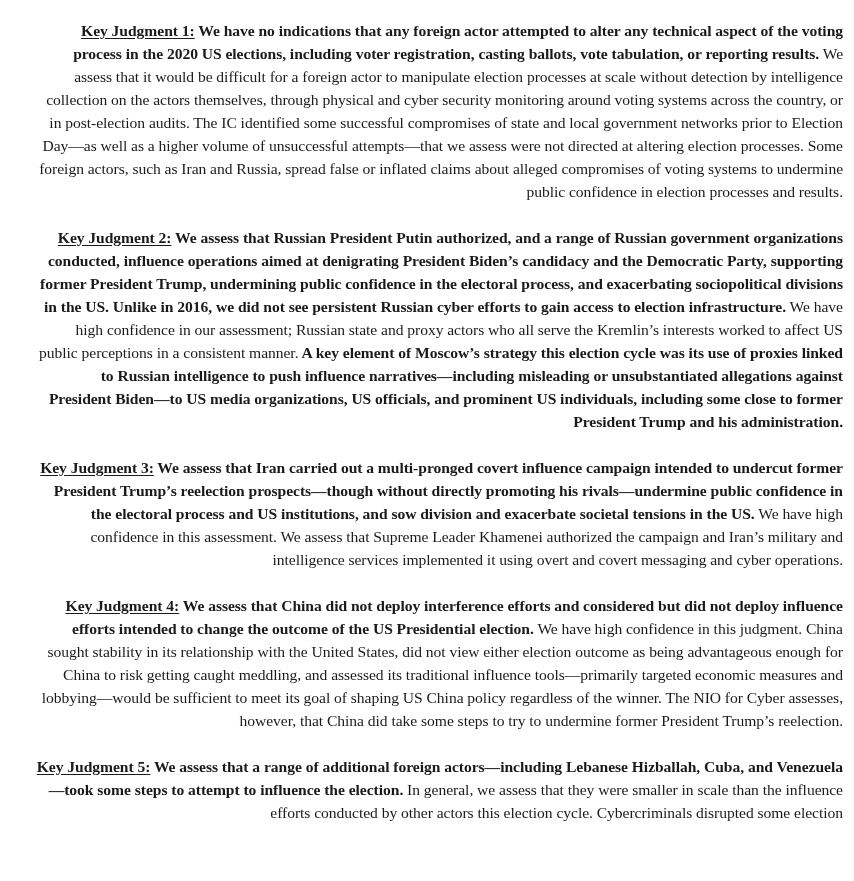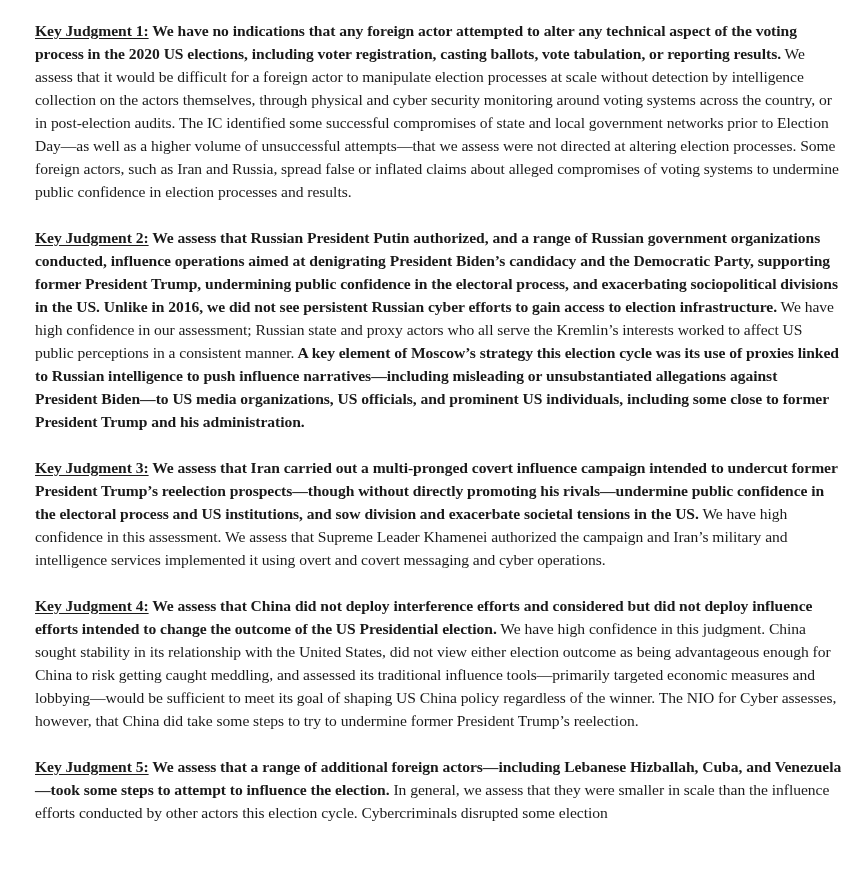--- a/index.html
+++ b/index.html
@@ -35,20 +35,21 @@
     .kj-bold {
       font-weight: bold;
     }
     .clip-wrap {
       position: absolute;
       left: 0;
       top: 0;
       width: 854px;
       height: 852px;
       overflow: hidden;
+      text-align: right;
     }
   </style>
 </head>
 <body>
 
 <div class="clip-wrap">
   <div class="page">
 
     <p class="judgment"><span class="kj-label">Key Judgment 1:</span><span class="kj-bold"> We have no indications that any foreign actor attempted to alter any technical aspect of the voting process in the 2020 US elections, including voter registration, casting ballots, vote tabulation, or reporting results.</span><span> We assess that it would be difficult for a foreign actor to manipulate election processes at scale without detection by intelligence collection on the actors themselves, through physical and cyber security monitoring around voting systems across the country, or in post-election audits. The IC identified some successful compromises of state and local government networks prior to Election Day—as well as a higher volume of unsuccessful attempts—that we assess were not directed at altering election processes. Some foreign actors, such as Iran and Russia, spread false or inflated claims about alleged compromises of voting systems to undermine public confidence in election processes and results.</span></p>
 

